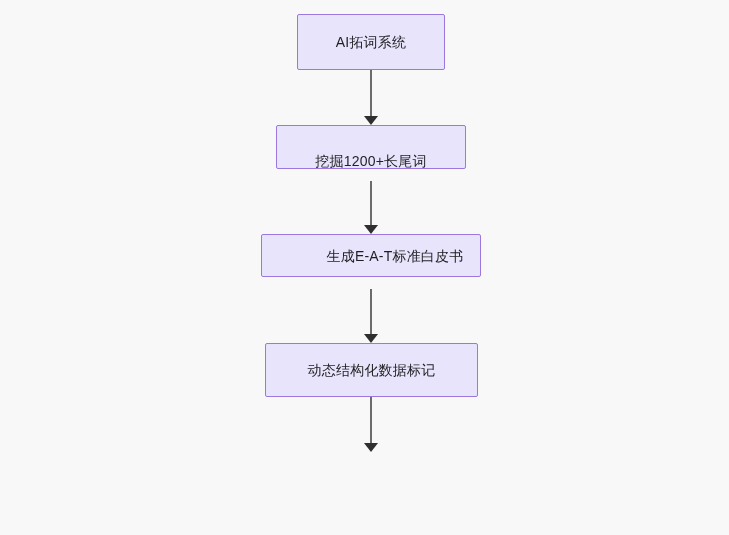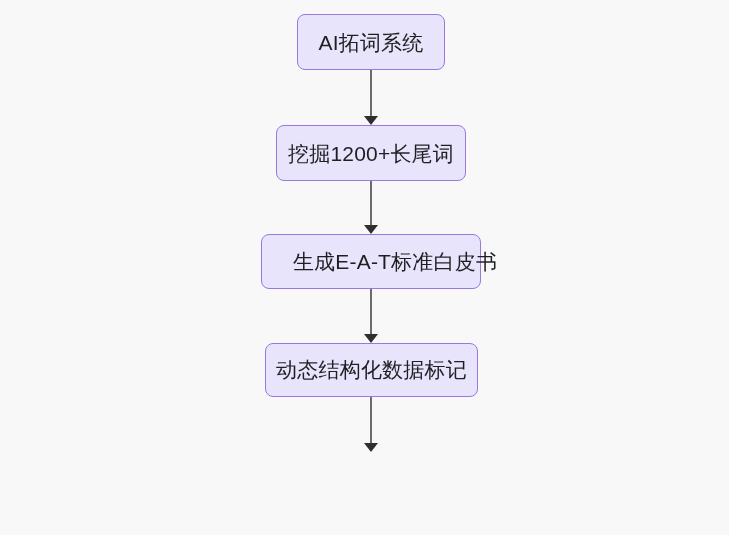--- a/index.html
+++ b/index.html
@@ -16,26 +16,26 @@
   #flowchart {
     position: relative;
     width: 729px;
     height: 535px;
   }
   .node {
     position: absolute;
     box-sizing: border-box;
     background: #e7e4fb;
     border: 1.6px solid #9b78e0;
-    border-radius: 8px;
+    border-radius: 2px;
     display: flex;
     align-items: center;
     justify-content: center;
     color: #1f1f22;
-    font-size: 21px;
+    font-size: 14px;
     line-height: 1;
     letter-spacing: 0.2px;
     white-space: nowrap;
   }
   .node-label {
     display: block;
     padding: 0 6px;
   }
   .connector {
     position: absolute;
@@ -66,39 +66,39 @@
 
   <div class="node" style="left:297px; top:14px; width:148px; height:56px;">
     <span class="node-label">AI拓词系统</span>
   </div>
 
   <div class="connector" style="left:360px; top:70px; height:55px;">
     <div class="line" style="height:46px;"></div>
     <div class="head" style="top:46px;"></div>
   </div>
 
-  <div class="node" style="left:276px; top:125px; width:190px; height:56px;">
+  <div class="node" style="left:276px; top:125px; width:190px; height:44px;align-items:flex-end;">
     <span class="node-label">挖掘1200+长尾词</span>
   </div>
 
   <div class="connector" style="left:360px; top:181px; height:53px;">
     <div class="line" style="height:44px;"></div>
     <div class="head" style="top:44px;"></div>
   </div>
 
-  <div class="node" style="left:261px; top:234px; width:220px; height:55px;padding-left:48px;">
+  <div class="node" style="left:261px; top:234px; width:220px; height:43px;padding-left:48px;">
     <span class="node-label">生成E-A-T标准白皮书</span>
   </div>
 
   <div class="connector" style="left:360px; top:289px; height:54px;">
     <div class="line" style="height:45px;"></div>
     <div class="head" style="top:45px;"></div>
   </div>
 
-  <div class="node" style="left:265px; top:343px; width:213px; height:54px;font-family:Liberation Serif, serif;">
+  <div class="node" style="left:265px; top:343px; width:213px; height:54px;">
     <span class="node-label">动态结构化数据标记</span>
   </div>
 
   <div class="connector" style="left:360px; top:397px; height:55px;">
     <div class="line" style="height:46px;"></div>
     <div class="head" style="top:46px;"></div>
   </div>
 
 
 </div>

